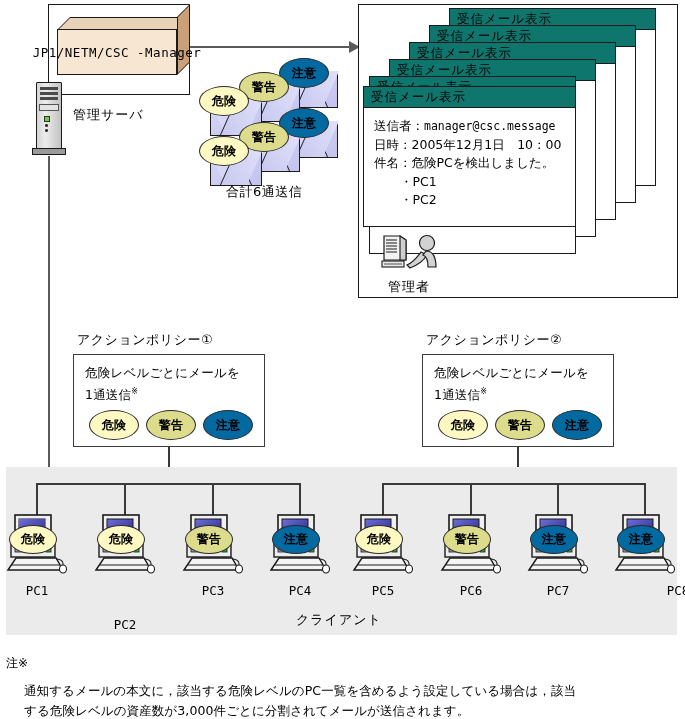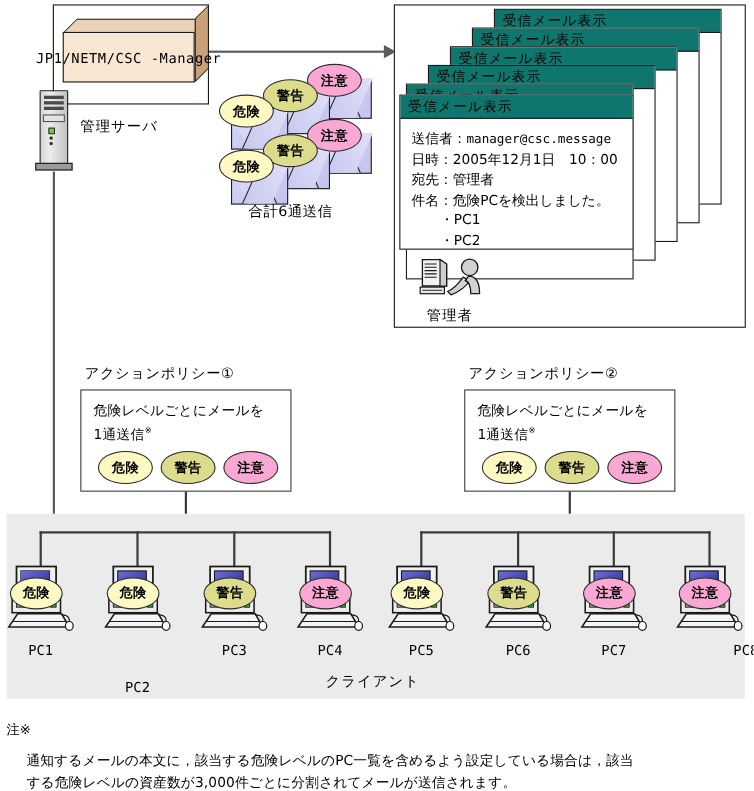--- a/index.html
+++ b/index.html
@@ -57,21 +57,21 @@
 
   
   .badge{
     position:absolute;display:flex;align-items:center;justify-content:center;
     border:1.3px solid #2b2b2b;border-radius:50%;
     font-size:12px;font-weight:bold;letter-spacing:.3px;
     white-space:nowrap;box-sizing:border-box;
   }
   .b-danger{background:#fef9c3;}
   .b-warn{background:#dcdc8c;}
-  .b-note{background:#f9a8d4;}
+  .b-note{background:#0369a1;}
 
   
   .env{position:absolute;}
   .env .sheet{
     position:absolute;inset:0;background:#ccccf2;border:1.4px solid #1a1a1a;box-sizing:border-box;
     background-image:linear-gradient(135deg,#d5d5f5 0%,#c3c3ee 100%);
   }
   .env .flapL{position:absolute;left:-1px;top:-1px;width:52%;height:100%;
     border-right:1.3px solid #1a1a1a;transform:skewX(24deg);transform-origin:top left;
     background:linear-gradient(135deg,#e0e0fa,#c8c8f0);box-sizing:border-box;}
@@ -208,23 +208,20 @@
 <div class="mwin" style="left:363px;top:86px;width:213px;height:141px;">
   <div class="tbar">受信メール表示</div>
   <div class="mbody">
     <div>
       <span>送信者：</span><span class="mono">manager@csc.message</span>
     </div>
     <div>
       <span>日時：</span><span>2005年12月1日　10：00</span>
     </div>
     <div>
-      <span>宛先：</span><span>管理者</span>
-    </div>
-    <div>
       <span>件名：</span><span>危険PCを検出しました。</span>
     </div>
     <div class="ind">・PC1</div>
     <div class="ind">・PC2</div>
   </div>
 </div>
 
 <div class="admin" style="left:380px;top:234px;width:70px;height:40px;">
   <svg width="70" height="40" viewBox="0 0 70 40">
 

